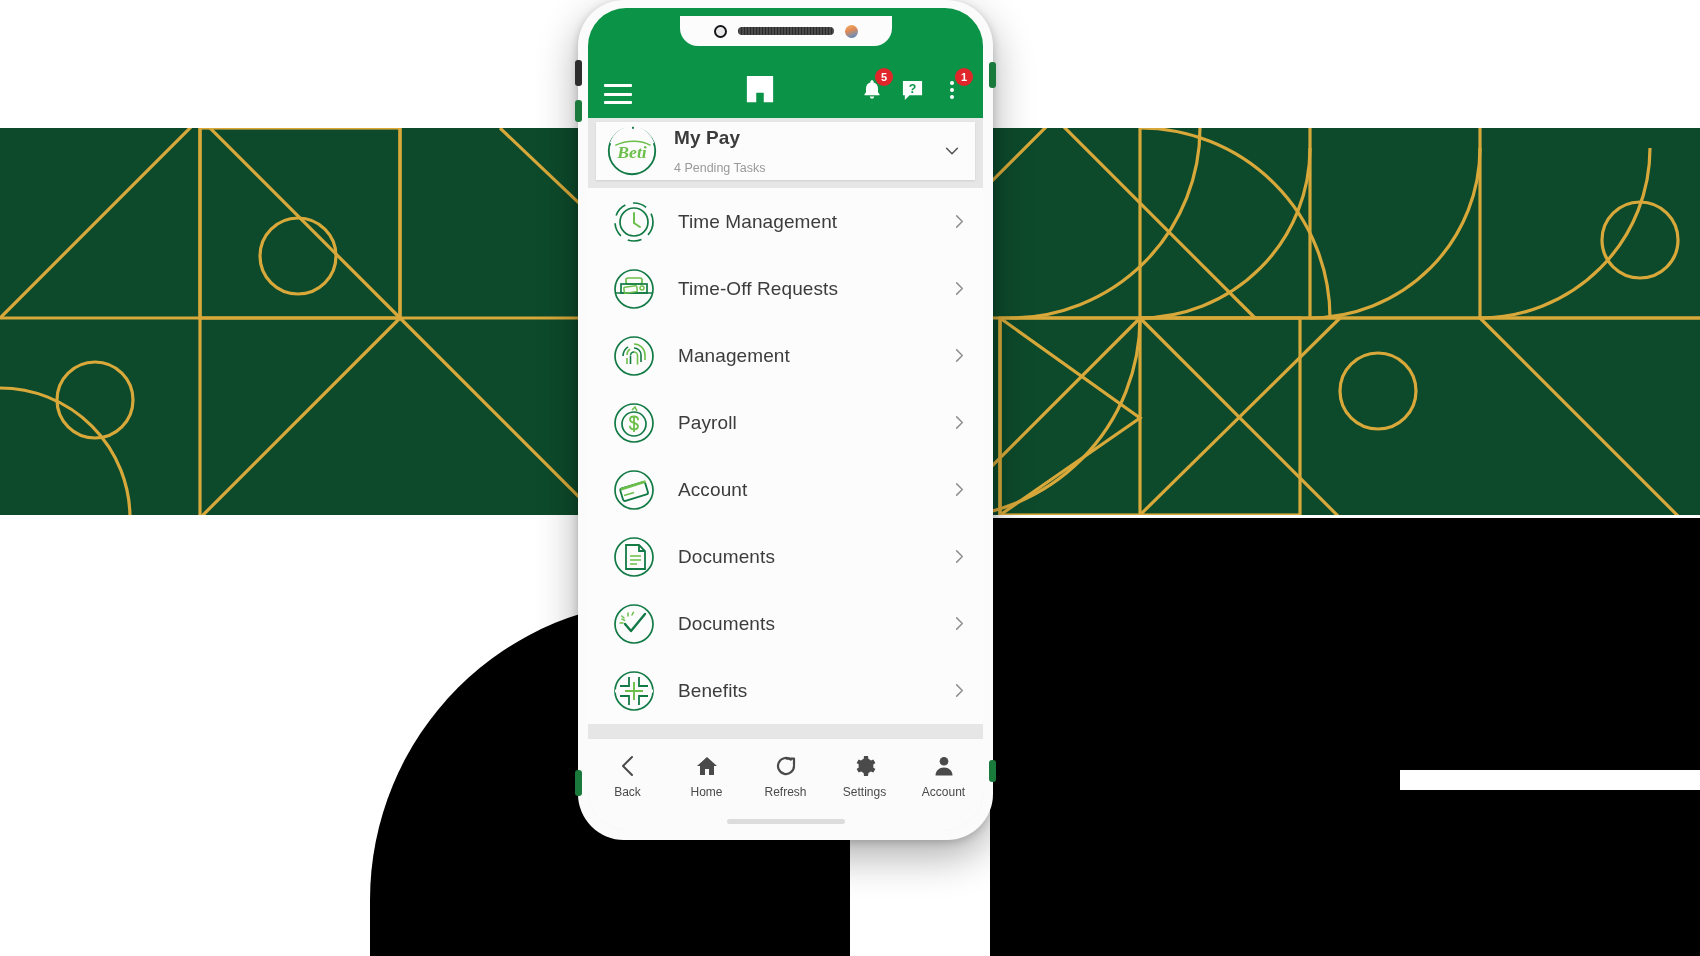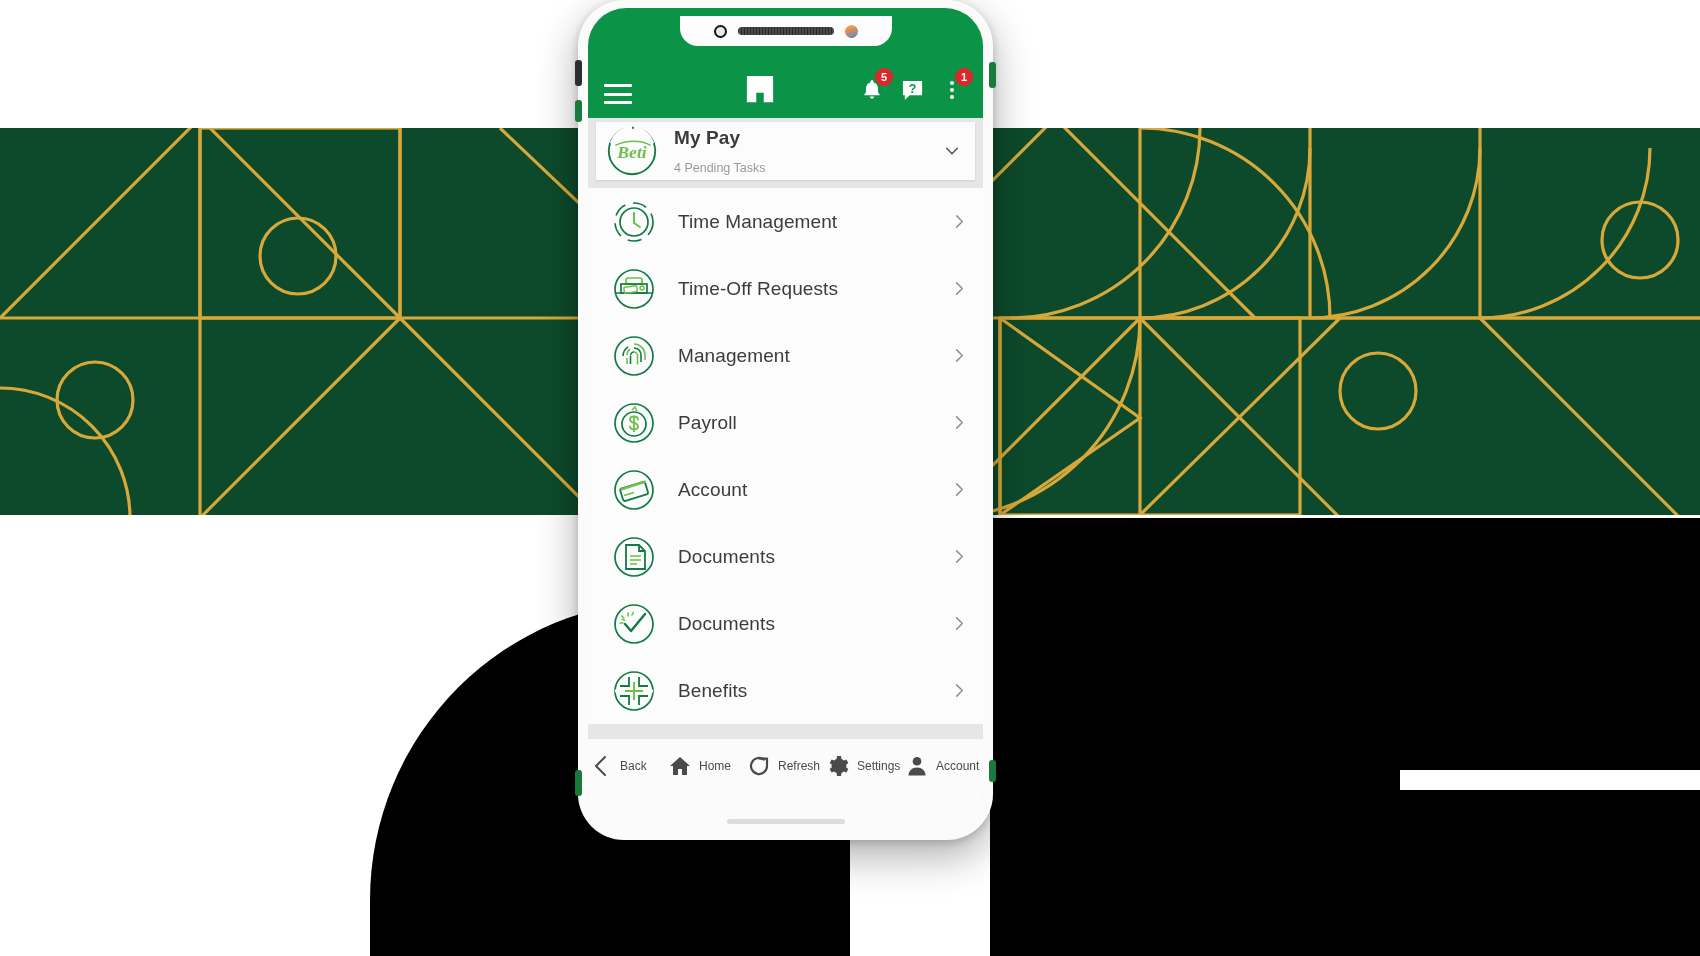--- a/index.html
+++ b/index.html
@@ -116,21 +116,21 @@
   .menu-icon { width: 44px; height: 44px; flex: 0 0 44px; }
   .menu-label { flex: 1; padding-left: 22px; font-size: 19px; color: #3c3c3c; letter-spacing:.1px;}
   .chev-r { width: 15px; height: 15px; opacity: .72; }
 
   
   .bottom-nav {
     position: absolute; left: 0; right: 0; bottom: 0; height: 92px;
     background: #fbfbfb; border-top: 1px solid #e4e4e4;
     display: flex; align-items: flex-start; padding-top: 14px;
   }
-  .nav-btn { flex: 1; display: flex; flex-direction: row; align-items: center; gap: 6px; cursor: pointer; }
+  .nav-btn { flex: 1; display: flex; flex-direction: column; align-items: center; gap: 6px; cursor: pointer; }
   .nav-ic { width: 26px; height: 26px; display:flex;align-items:center;justify-content:center; }
   .nav-lbl { font-size: 12px; color: #4a4a4a; }
   .home-bar {
     position:absolute; left:50%; transform:translateX(-50%); bottom: 6px;
     width: 118px; height: 5px; border-radius: 3px; background:#dcdcdc;
   }
 </style>
 </head>
 <body>
 

